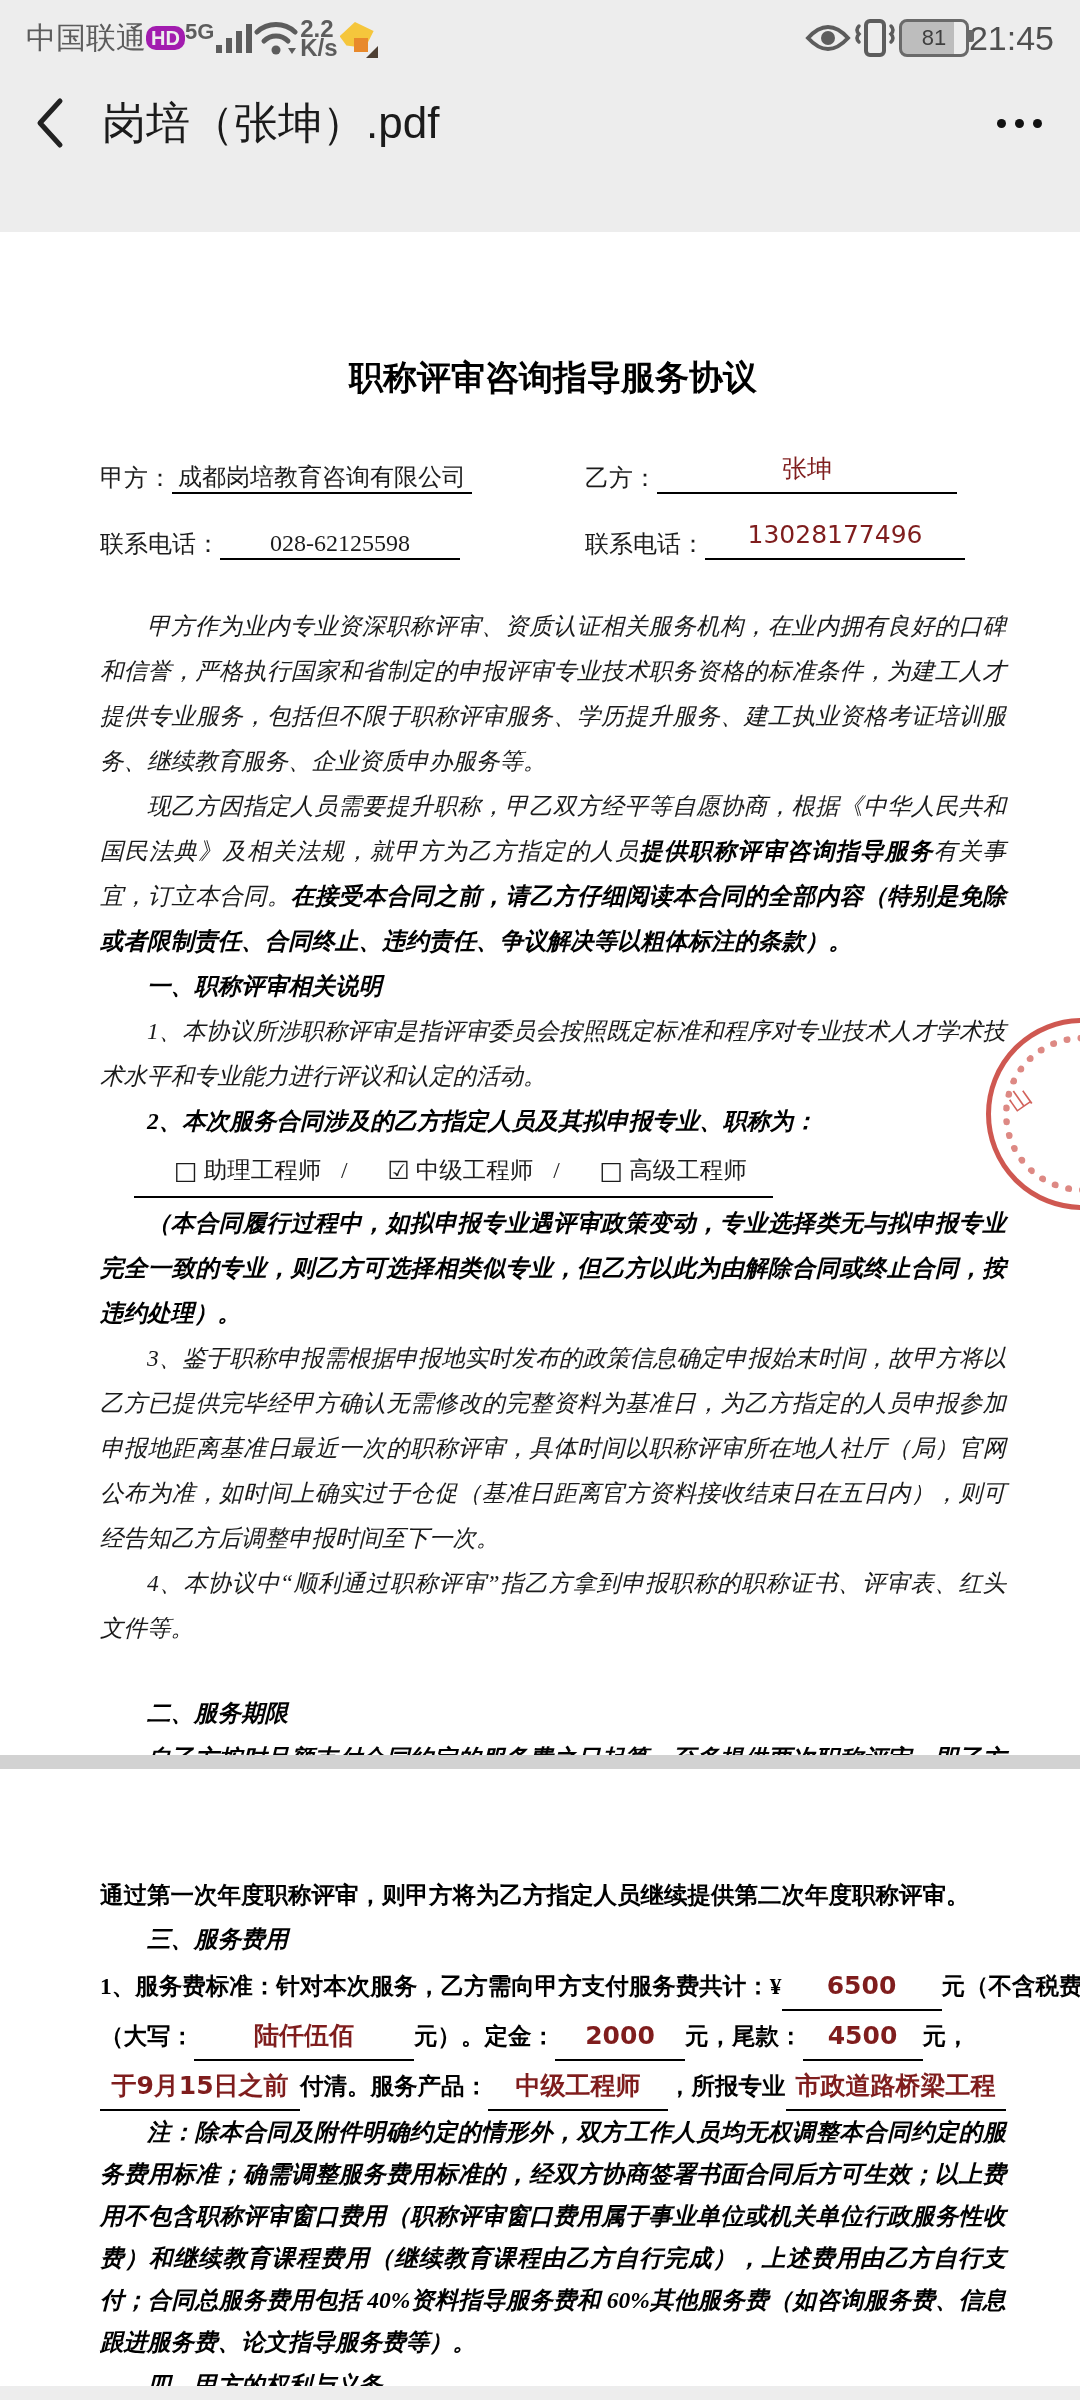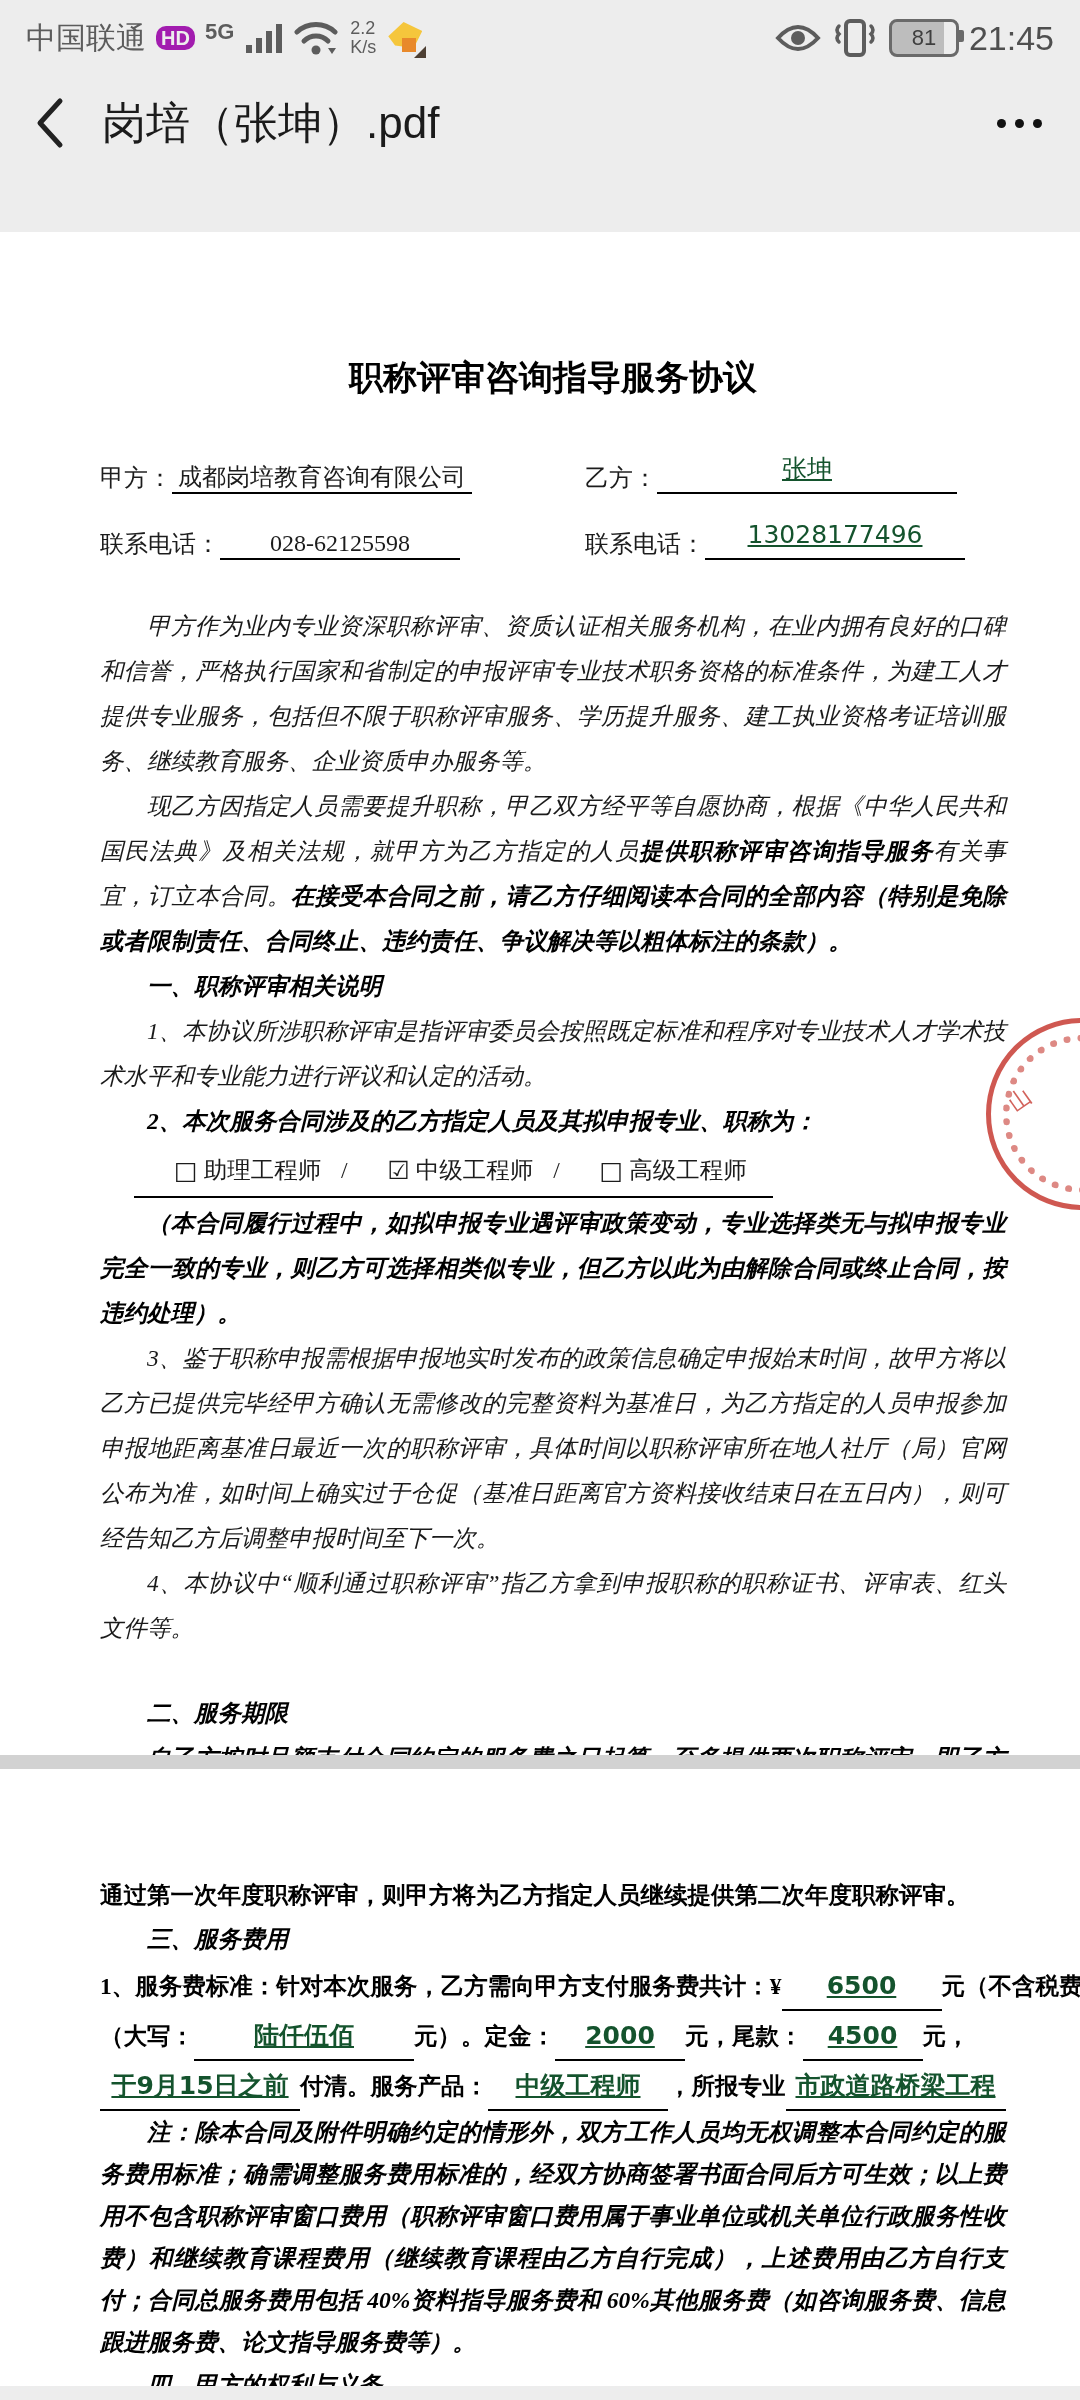--- a/index.html
+++ b/index.html
@@ -3,27 +3,27 @@
 <meta charset="utf-8">
 <style>
   html,body{margin:0;padding:0;}
   body{width:1080px;height:2400px;background:#ededed;overflow:hidden;
        font-family:"Liberation Sans","DejaVu Sans",sans-serif;}
   .screen{width:1080px;height:2400px;position:relative;overflow:hidden;}
 
   
   .statusbar{height:64px;display:flex;align-items:center;justify-content:space-between;
              padding:6px 26px 0 26px;color:#5c5c5c;}
-  .sb-left,.sb-right{display:flex;align-items:center;gap:10px;}
+  .sb-left,.sb-right{display:flex;align-items:center;}
   .carrier{font-size:30px;color:#5c5c5c;}
   .hdbadge{background:#a21caf;color:#ededed;font-weight:bold;font-size:20px;
            border-radius:10px;padding:2px 5px;line-height:1;}
   .net5g{font-size:22px;font-weight:bold;color:#5c5c5c;line-height:1;position:relative;top:-6px;}
   .sigbars,.wifiicon,.eyeicon,.vibicon{display:inline-block;}
-  .speed{font-size:18px;line-height:19px;color:#5c5c5c;text-align:left;}
+  .speed{font-size:24px;line-height:19px;color:#5c5c5c;text-align:left;font-weight:bold;}
   .appicon{width:40px;height:40px;position:relative;display:inline-block;}
   .appicon .crane{position:absolute;left:2px;top:4px;width:34px;height:26px;background:#f5c63c;
                   clip-path:polygon(0 55%,45% 0,100% 35%,75% 100%,20% 90%);}
   .appicon .sq{position:absolute;left:16px;top:20px;width:14px;height:14px;background:#e8892b;}
   .appicon .pen{position:absolute;right:0;bottom:0;width:0;height:0;
                 border-left:12px solid transparent;border-bottom:12px solid #4d3f33;}
   .battery{position:relative;width:64px;height:32px;border:3px solid #6a6a6a;border-radius:8px;
            display:flex;align-items:center;justify-content:center;font-size:22px;color:#3f3f3f;
            background:linear-gradient(to right,#bdbdbd 81%,transparent 81%);}
   .battery::after{content:"";position:absolute;right:-8px;top:8px;width:5px;height:12px;
@@ -51,21 +51,21 @@
             color:#000;line-height:40px;}
   .row{display:flex;margin:0;}
   .parties{margin-top:64px;}
   .phones{margin-top:34px;}
   .field{font-size:24px;display:flex;align-items:flex-end;}
   .f-left{flex:0 0 485px;}
   .lbl{white-space:nowrap;}
   .fill{display:inline-block;border-bottom:2px solid #000;text-align:center;
         vertical-align:bottom;line-height:30px;}
   .fill .val{position:relative;display:inline-block;}
-  .hand{font-family:"DejaVu Sans","Liberation Sans",sans-serif;font-size:25px;color:#14532d;text-decoration:underline;}
+  .hand{font-family:"DejaVu Sans","Liberation Sans",sans-serif;font-size:25px;color:#7f1d1d;}
   .raised .val{top:-8px;}
   .w300{min-width:300px;}
   .w240{min-width:240px;text-align:center;}
   .w260{min-width:260px;}
   .w180{min-width:180px;}
   .w160{min-width:160px;}
   .w130{min-width:130px;}
   .w120{min-width:120px;}
   .w220{min-width:220px;}
   .w200{min-width:200px;}

